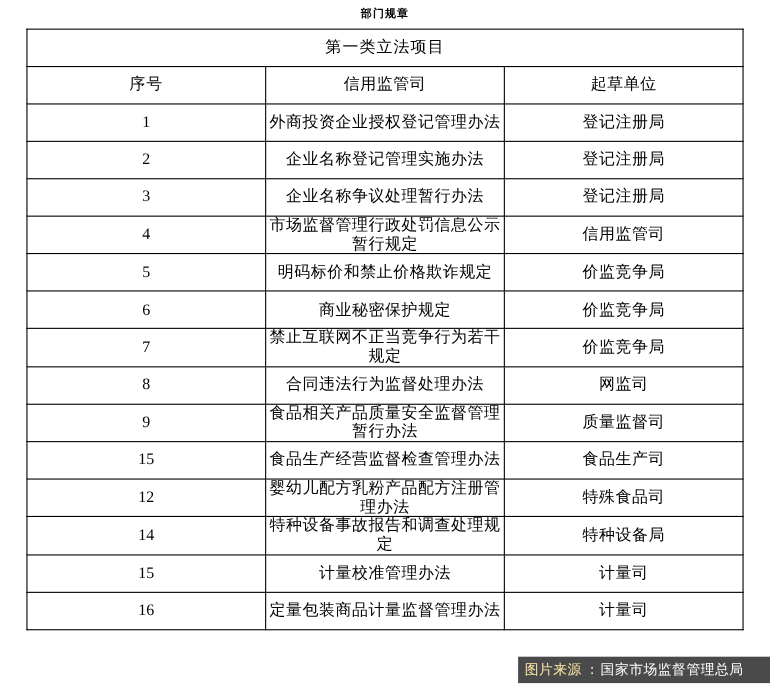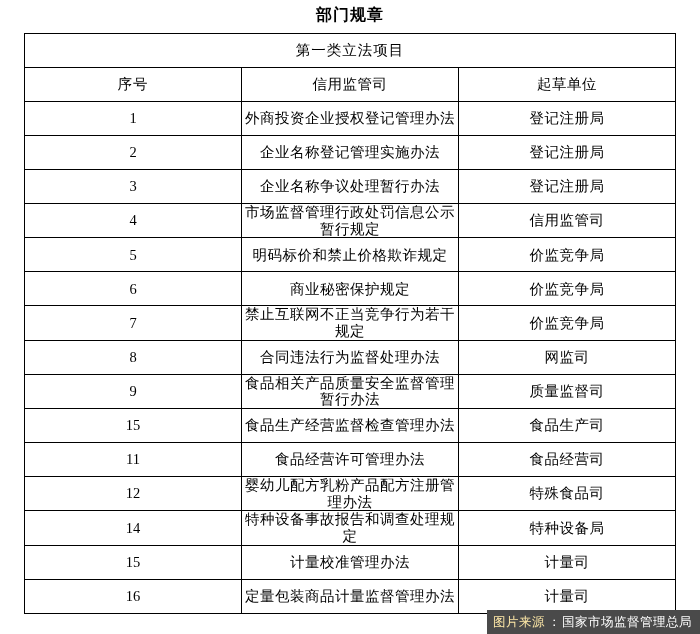--- a/index.html
+++ b/index.html
@@ -16,21 +16,21 @@
     position: relative;
   }
   .page {
     width: 700px;
     height: 634px;
     position: relative;
     box-sizing: border-box;
   }
   .doc-title {
     text-align: center;
-    font-size: 16px;
+    font-size: 10px;
     font-weight: bold;
     padding: 5px 0 7px 0;
     letter-spacing: 1px;
   }
   table.reg-table {
     border-collapse: collapse;
     margin: 0 auto;
     width: 652px;
     table-layout: fixed;
   }
@@ -62,29 +62,29 @@
     width: 450px;
     letter-spacing: 0.5px;
   }
   td.unit {
     width: 148px;
     letter-spacing: 0.5px;
   }
   .watermark {
     position: absolute;
     right: 0;
-    bottom: 0;
+    bottom: 13px;
     height: 24px;
     background: #4a4a4a;
     color: #ffffff;
     font-size: 12.5px;
     font-family: "Liberation Sans", sans-serif;
     display: flex;
     align-items: center;
-    padding: 0 8px 0 6px;
+    padding: 0 24px 0 6px;
     white-space: nowrap;
     letter-spacing: 0.5px;
   }
   .watermark .wm-label {
     color: #ffe9a8;
     margin-right: 2px;
   }
   .wm-sep { margin: 0 1px; }
 </style>
 </head>
@@ -149,25 +149,20 @@
         <td class="num">9</td>
         <td class="name">食品相关产品质量安全监督管理暂行办法</td>
         <td class="unit">质量监督司</td>
       </tr>
       <tr>
         <td class="num">15</td>
         <td class="name">食品生产经营监督检查管理办法</td>
         <td class="unit">食品生产司</td>
       </tr>
       <tr>
-        <td class="num">11</td>
-        <td class="name">食品经营许可管理办法</td>
-        <td class="unit">食品经营司</td>
-      </tr>
-      <tr>
         <td class="num">12</td>
         <td class="name">婴幼儿配方乳粉产品配方注册管理办法</td>
         <td class="unit">特殊食品司</td>
       </tr>
       <tr>
         <td class="num">14</td>
         <td class="name">特种设备事故报告和调查处理规定</td>
         <td class="unit">特种设备局</td>
       </tr>
       <tr>

